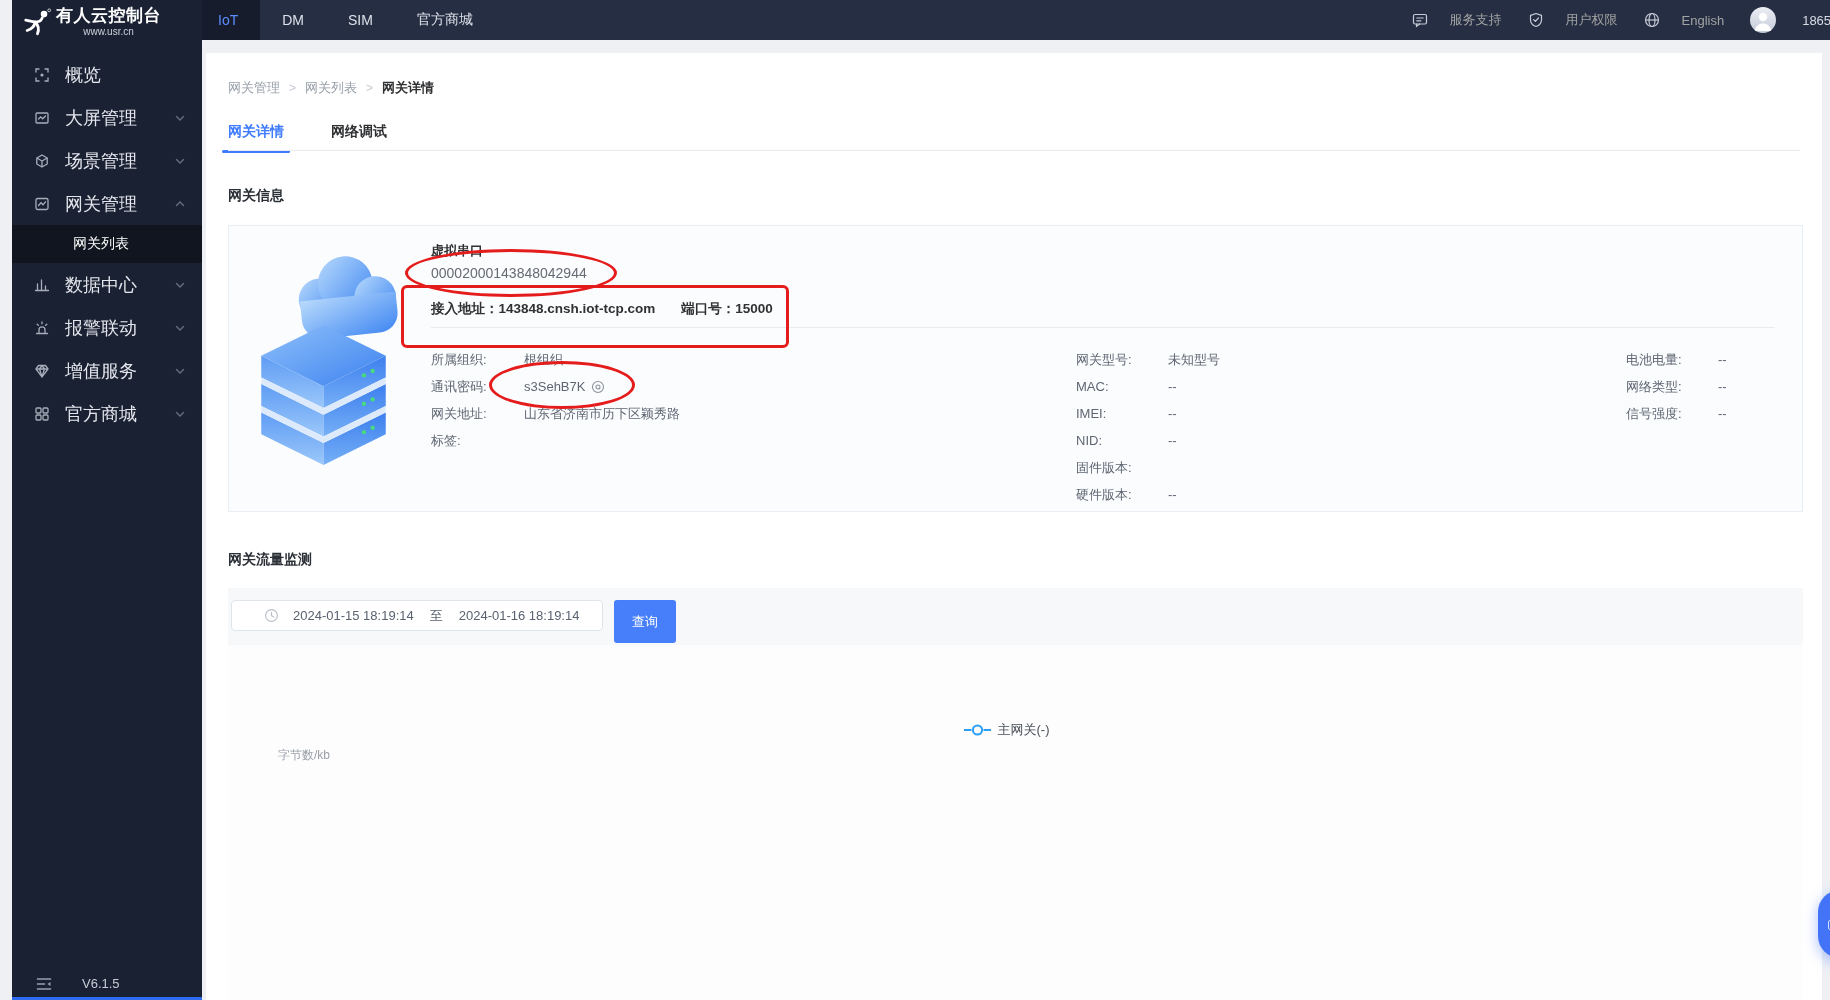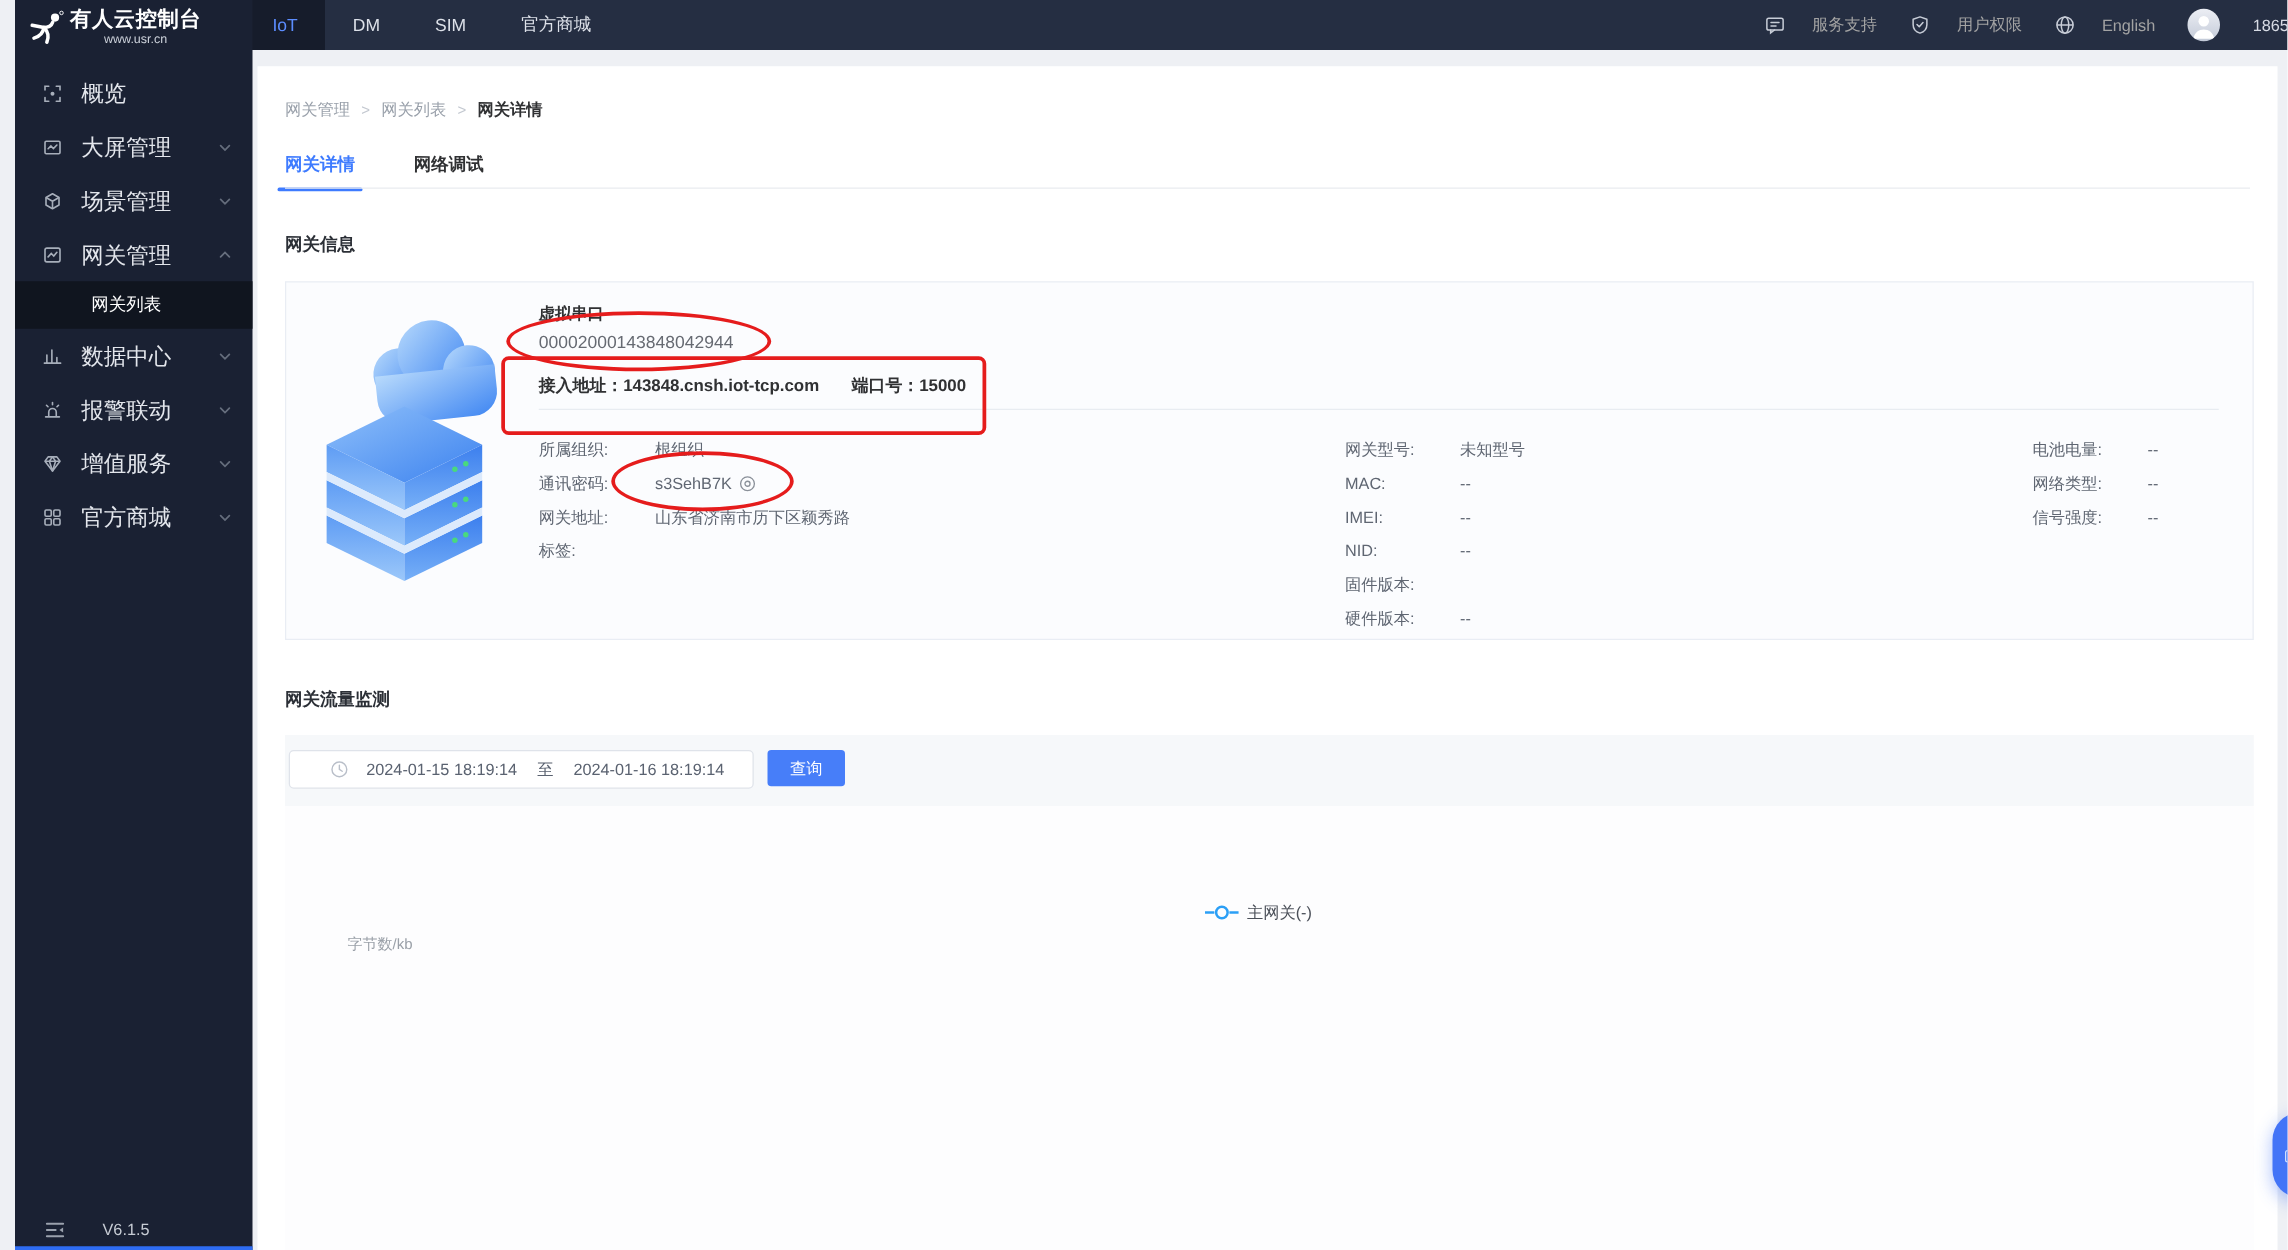--- a/index.html
+++ b/index.html
@@ -76,21 +76,21 @@
   .ann.ellipse1{left:176px;top:23px;width:206px;height:42px;border-radius:50%;}
   .ann.rect1{left:172px;top:59px;width:382px;height:57px;border-radius:6px;}
   .ann.ellipse2{left:260px;top:135px;width:140px;height:42px;border-radius:50%;}
 
   
   .toolbar{position:absolute;left:22px;top:535px;width:1575px;height:57px;background:#f6f8fa;}
   .date-input{position:absolute;left:3px;top:12px;width:372px;height:31px;background:#ffffff;border:1px solid #dfe3ea;border-radius:4px;box-sizing:border-box;display:flex;align-items:center;cursor:pointer;padding-left:19px;}
   .date-input .clock{width:15px;height:15px;margin:0 14px 0 13px;flex:none;}
   .date-val{font-size:13px;color:#5a6270;}
   .date-sep{font-size:13px;color:#5a6270;margin:0 16px;}
-  .query-btn{position:absolute;left:386px;top:12px;width:62px;height:29px;background:#477ef9;border:none;border-radius:3px;color:#ffffff;font-size:13px;display:flex;align-items:center;justify-content:center;cursor:pointer;font-family:inherit;}
+  .query-btn{position:absolute;left:386px;top:12px;width:62px;height:43px;background:#477ef9;border:none;border-radius:3px;color:#ffffff;font-size:13px;display:flex;align-items:center;justify-content:center;cursor:pointer;font-family:inherit;}
 
   .chart-area{position:absolute;left:22px;top:592px;width:1575px;height:393px;background:#fdfdfe;}
   .legend{position:absolute;left:50%;top:76px;transform:translateX(-52px);display:flex;align-items:center;gap:7px;cursor:pointer;}
   .legend-txt{font-size:13px;color:#4a4f58;}
   .ylabel{position:absolute;left:50px;top:102px;font-size:12px;color:#9aa0a8;}
 
   
   .float-pill{position:absolute;left:1818px;top:890px;width:44px;height:68px;background:#4374f7;border-radius:22px;box-shadow:0 4px 14px rgba(67,116,247,.45);z-index:50;cursor:pointer;}
   .float-pill .dot{position:absolute;left:10px;top:30px;width:8px;height:8px;border:1.5px solid #cfe0ff;border-radius:2px;}
 

